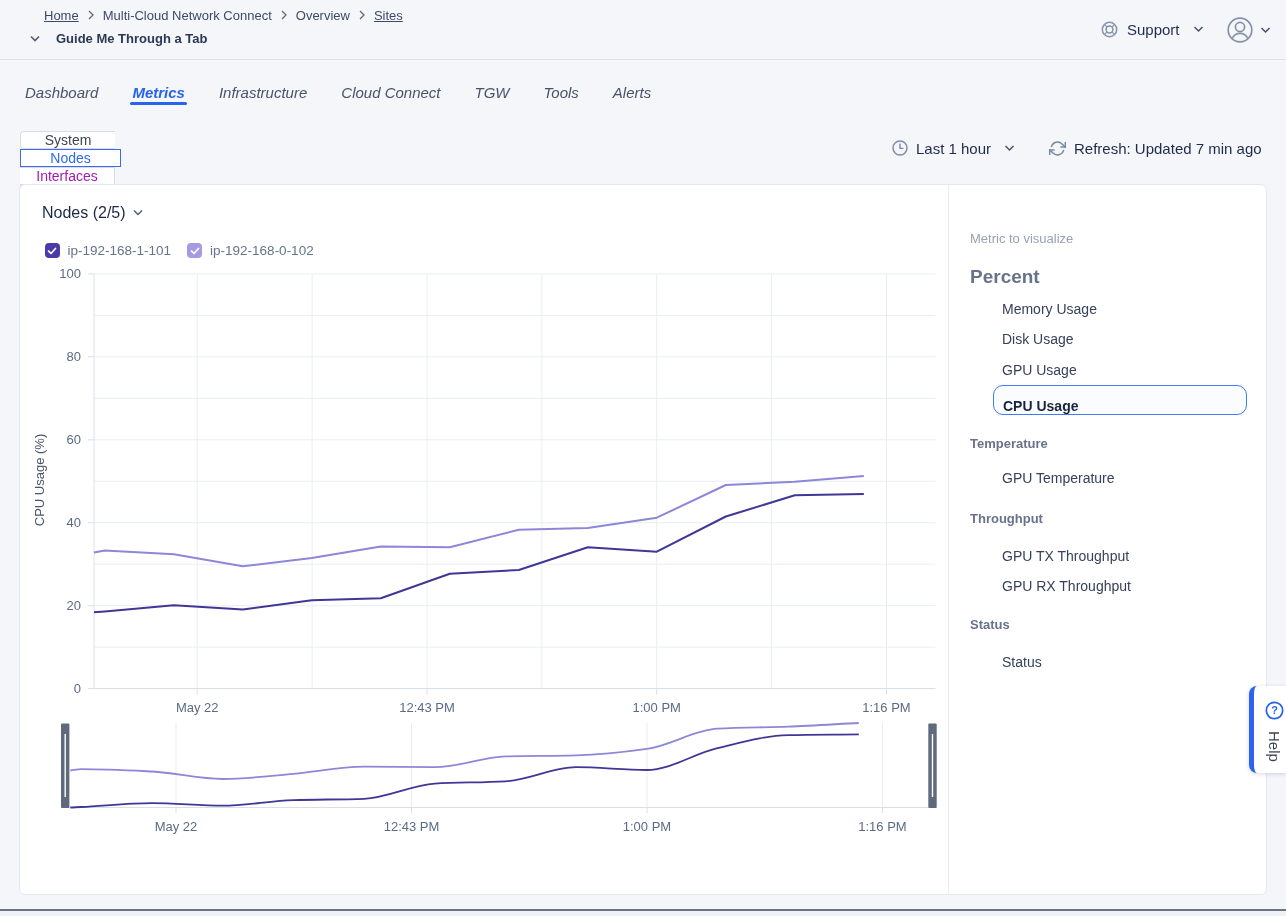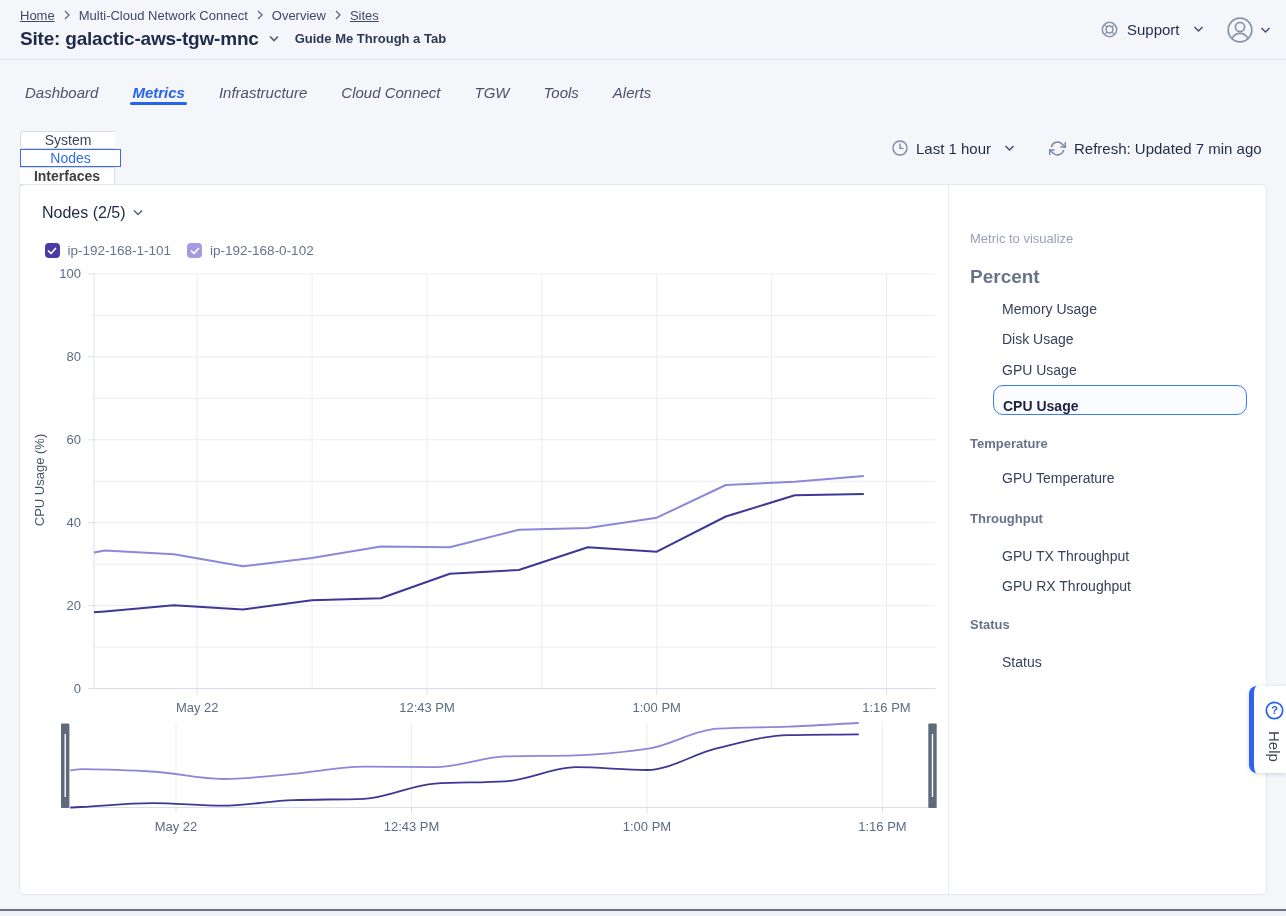--- a/index.html
+++ b/index.html
@@ -5,36 +5,35 @@
 * { margin:0; padding:0; box-sizing:border-box; }
 html,body { width:1286px; height:916px; overflow:hidden; }
 body { font-family:"Liberation Sans", sans-serif; background:#f4f6f9; position:relative; }
 .abs { position:absolute; }
 </style>
 </head>
 <body>
 
 <div class="abs" style="left:0;top:0;width:1286px;height:60px;border-bottom:1px solid #dde3ed;"></div>
 <div class="abs" style="left:20px;top:8px;height:14px;font-size:13px;color:#3d4a66;display:flex;align-items:center;">
-  <span style="text-decoration:underline;">Home</span>
+  <span style="text-decoration:underline;margin-left:24px;">Home</span>
   <svg width="24" height="10" viewBox="0 0 24 10">
       <path d="M10 1 L14 5 L10 9" fill="none" stroke="#5a6a85" stroke-width="1.3"></path>
     </svg>
   <span>Multi-Cloud Network Connect</span>
   <svg width="24" height="10" viewBox="0 0 24 10">
       <path d="M10 1 L14 5 L10 9" fill="none" stroke="#5a6a85" stroke-width="1.3"></path>
     </svg>
   <span>Overview</span>
   <svg width="24" height="10" viewBox="0 0 24 10">
       <path d="M10 1 L14 5 L10 9" fill="none" stroke="#5a6a85" stroke-width="1.3"></path>
     </svg>
   <span style="text-decoration:underline;">Sites</span>
 </div>
 <div class="abs" style="left:20px;top:27px;height:23px;display:flex;align-items:center;">
-  <span style="font-size:19px;font-weight:700;color:#1d2a4a;letter-spacing:-0.2px;">Site: galactic-aws-tgw-mnc</span>
   <svg width="12" height="8" viewBox="0 0 12 8" style="margin-left:9px;">
       <path d="M2 1.5 L6 5.5 L10 1.5" fill="none" stroke="#515e77" stroke-width="1.6"></path>
     </svg>
   <span style="font-size:13px;font-weight:700;color:#2b3954;margin-left:15px;">Guide Me Through a Tab</span>
 </div>
 <div class="abs" style="left:1101px;top:20px;height:18px;display:flex;align-items:center;">
   <svg width="17" height="17" viewBox="0 0 17 17">
     <circle cx="8.5" cy="8.5" r="7.2" fill="none" stroke="#8593a9" stroke-width="1.5"></circle>
     <circle cx="8.5" cy="8.5" r="3.4" fill="none" stroke="#8593a9" stroke-width="1.5"></circle>
     <path d="M8.5 1.3 V5.1 M8.5 11.9 V15.7 M1.3 8.5 H5.1 M11.9 8.5 H15.7" stroke="#8593a9" stroke-width="1.2" transform="rotate(45 8.5 8.5)"></path>
@@ -61,21 +60,21 @@
   <span>Infrastructure</span>
   <span>Cloud Connect</span>
   <span>TGW</span>
   <span>Tools</span>
   <span>Alerts</span>
 </div>
 
 <div class="abs" style="left:20px;top:131px;height:32px;display:flex;font-size:14px;flex-direction:column;">
   <div style="width:95px;background:#fff;border:1px solid #d7dce5;border-right:none;border-radius:4px 0 0 4px;display:flex;align-items:center;justify-content:center;color:#3b4554;">System</div>
   <div style="width:101px;background:#fff;border:1.5px solid #3b6af0;display:flex;align-items:center;justify-content:center;color:#2f6bea;">Nodes</div>
-  <div style="width:95px;background:#fff;border:1px solid #d7dce5;border-left:none;display:flex;align-items:center;justify-content:center;color:#404040;font-weight:bold;">Interfaces</div>
+  <div style="width:95px;background:#fff;border:1px solid #d7dce5;border-left:none;display:flex;align-items:center;justify-content:center;color:#a21caf;">Interfaces</div>
   <div style="width:99px;background:#86efac;border:1px solid #d7dce5;border-left:1px solid #d7dce5;border-radius:0 4px 4px 0;display:flex;align-items:center;justify-content:center;color:#3b4554;">Pods</div>
 </div>
 
 <div class="abs" style="left:892px;top:139px;height:18px;display:flex;align-items:center;">
   <svg width="16" height="16" viewBox="0 0 16 16">
     <circle cx="8" cy="8" r="7" fill="none" stroke="#7b8aa3" stroke-width="1.4"></circle>
     <path d="M8 3.6 V8.4 H11.4" fill="none" stroke="#7b8aa3" stroke-width="1.4"></path>
   </svg>
   <span style="font-size:15px;color:#1f2b49;margin-left:8px;">Last 1 hour</span>
   <svg width="11" height="7" viewBox="0 0 11 7" style="margin-left:13px;">

